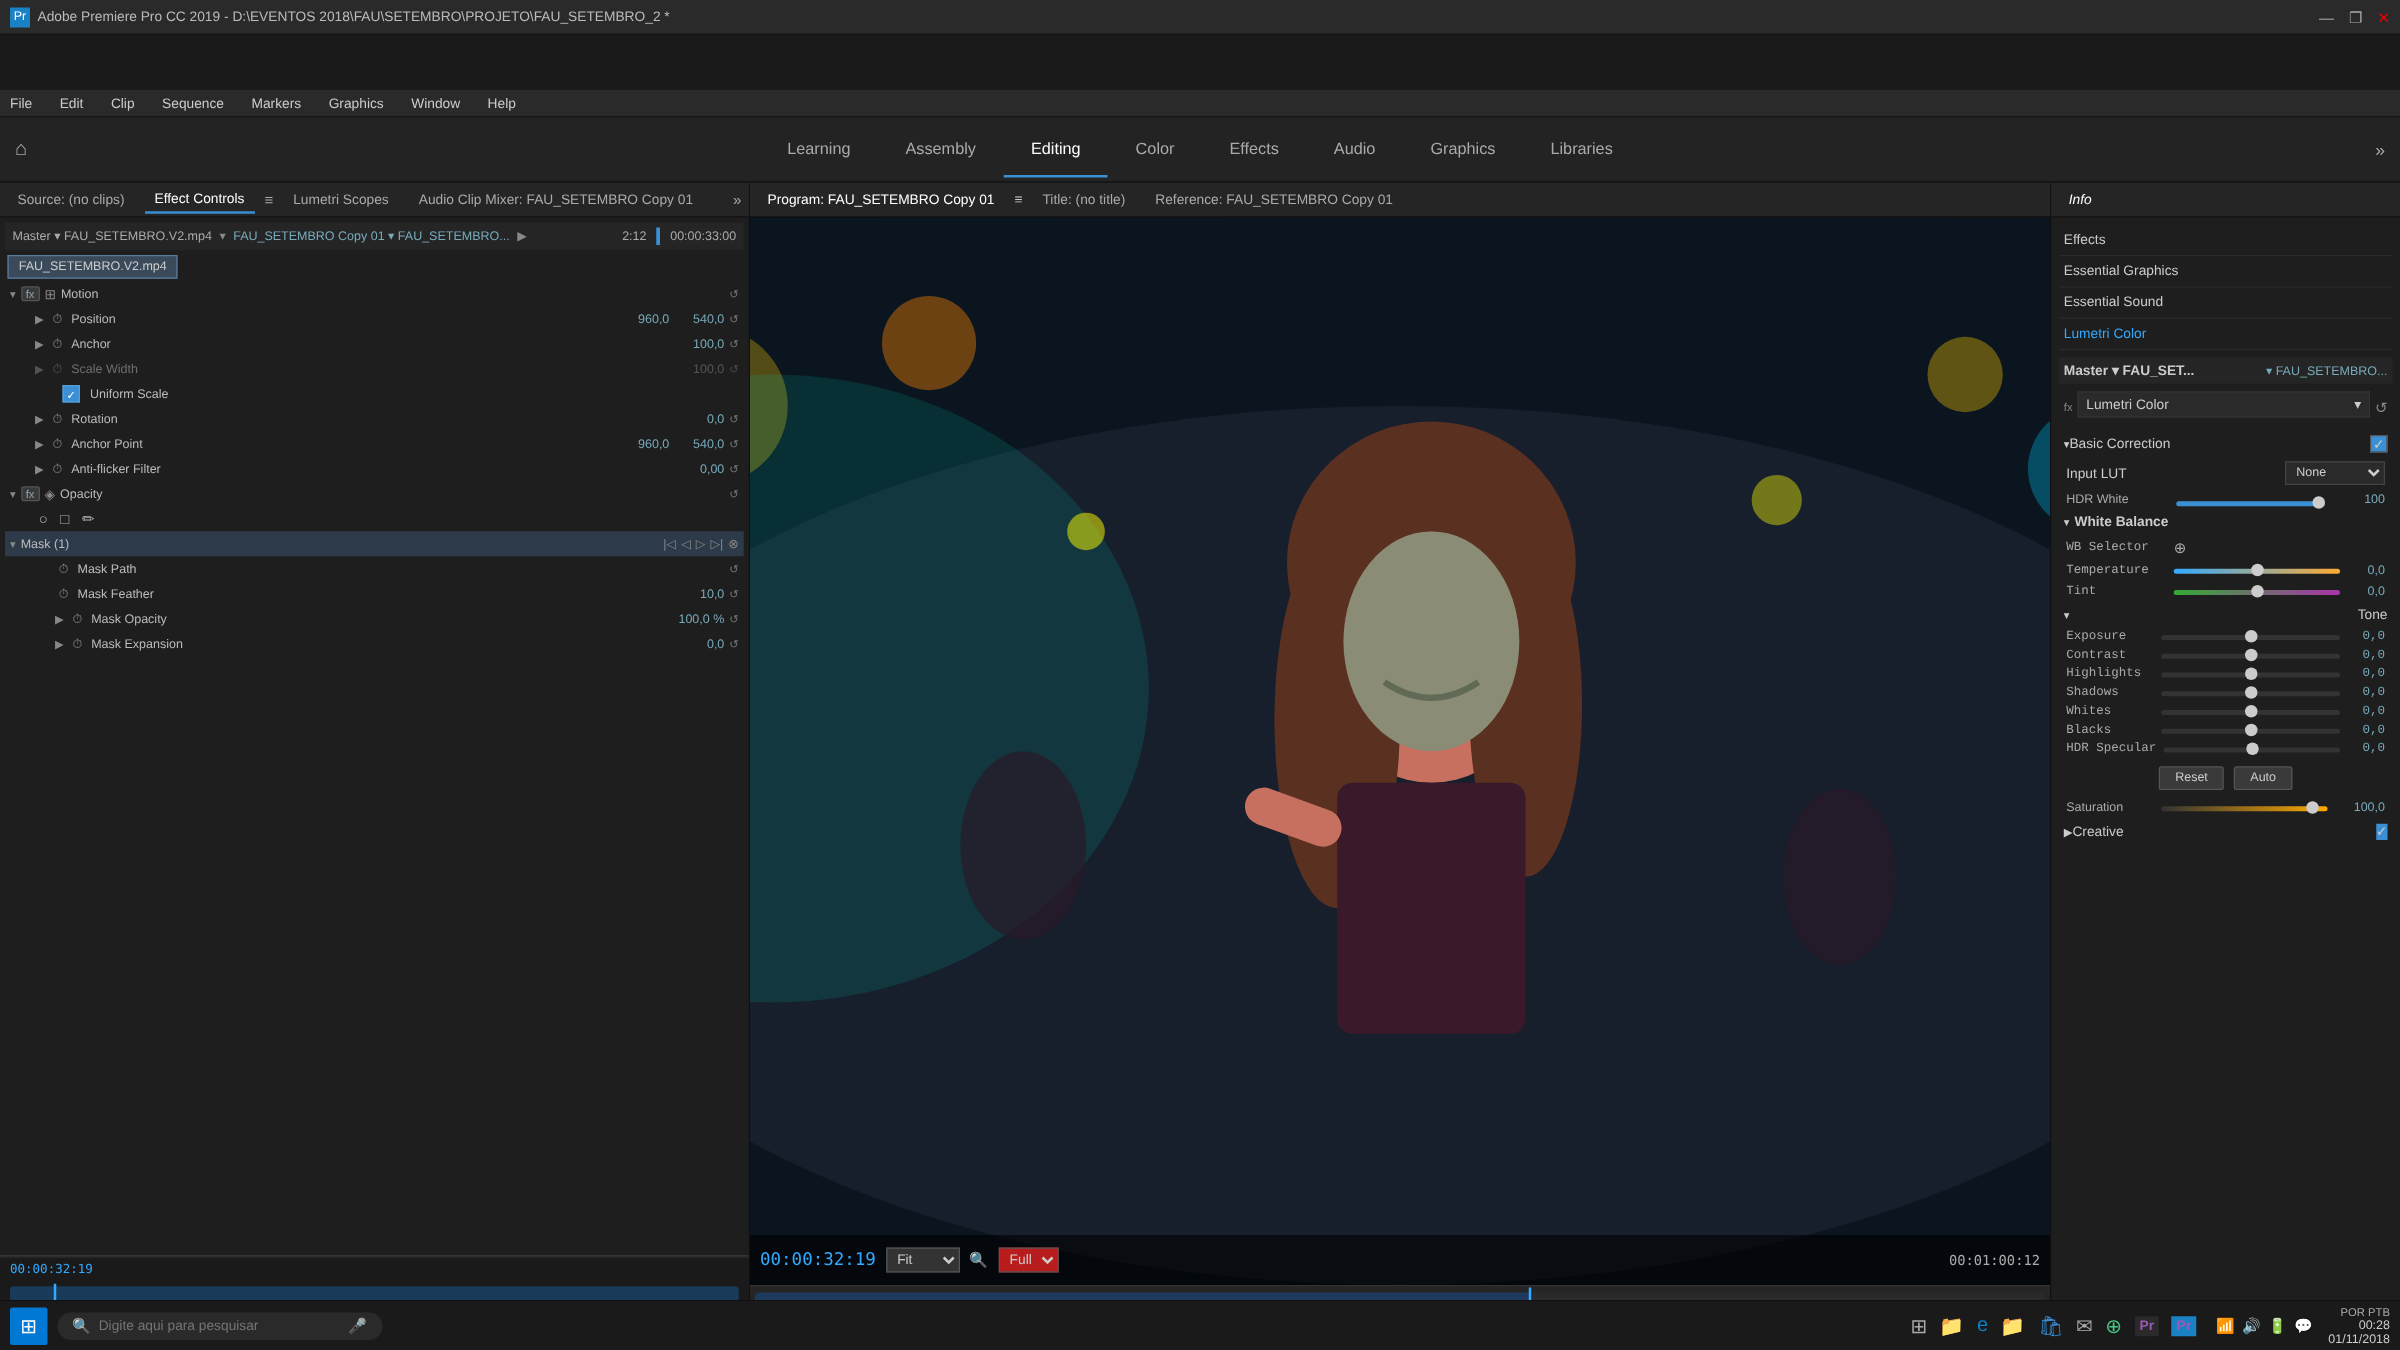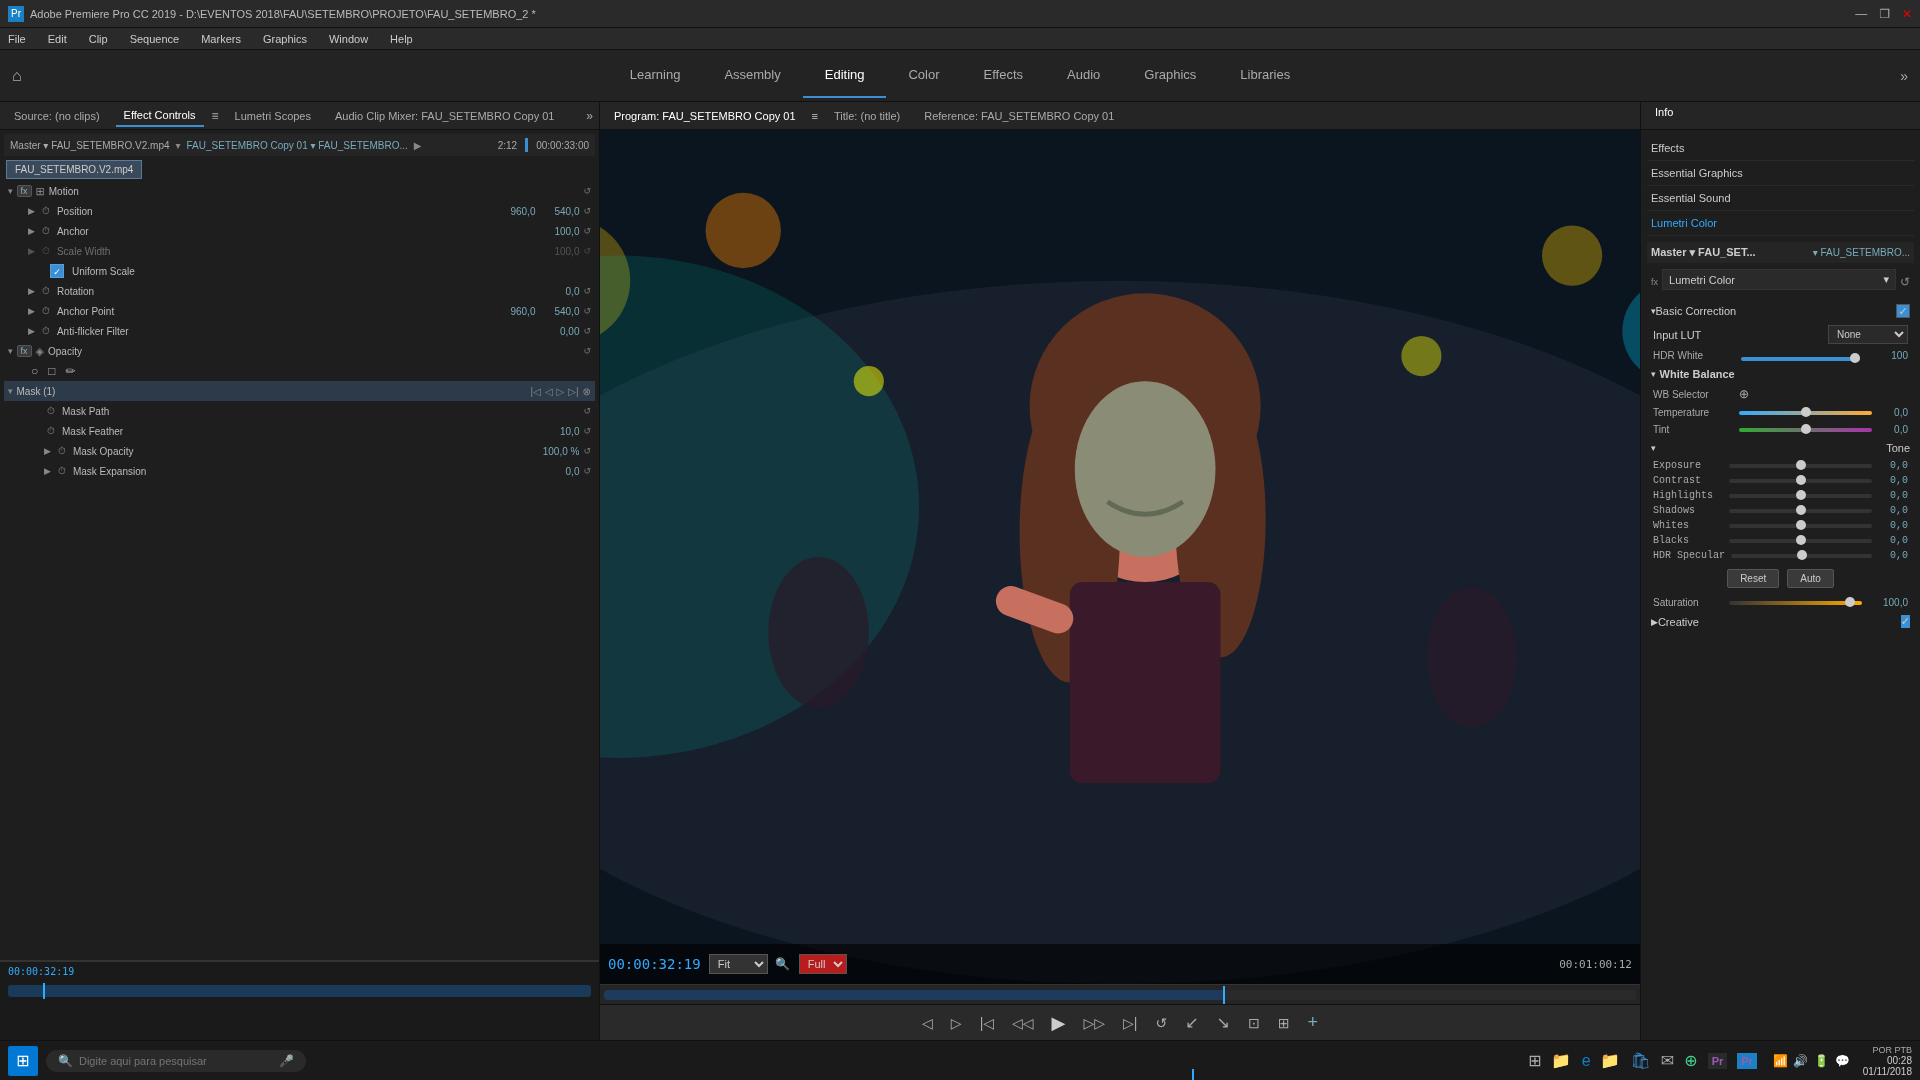--- a/index.html
+++ b/index.html
@@ -4,21 +4,21 @@
   <style>
     * { box-sizing: border-box; margin: 0; padding: 0; }
     body { background: #1a1a1a; color: #ccc; font-family: Arial, sans-serif; font-size: 11px; width: 1920px; height: 1080px; overflow: hidden; }
 
     
     #title-bar { background: #2a2a2a; height: 28px; display: flex; align-items: center; justify-content: space-between; padding: 0 8px; border-bottom: 1px solid #111; }
     #title-bar .title-left { display: flex; align-items: center; gap: 6px; font-size: 11px; color: #bbb; }
     #title-bar .title-controls { display: flex; gap: 12px; font-size: 12px; color: #aaa; }
 
     
-    #menu-bar { background: #2a2a2a; height: 22px; display: flex; align-items: center; padding: 0 4px; gap: 14px; border-bottom: 1px solid #111; }
+    #menu-bar { background: #2a2a2a; height: 22px; display: flex; align-items: center; padding: 0 4px; gap: 14px; border-bottom: 1px solid #111; margin-top: 44px; }
     #menu-bar span { font-size: 11px; color: #ccc; cursor: pointer; padding: 2px 4px; }
 
     
     #workspace-bar { background: #232323; height: 52px; display: flex; align-items: center; justify-content: center; border-bottom: 1px solid #111; position: relative; }
     #workspace-bar .home-icon { position: absolute; left: 12px; font-size: 16px; color: #aaa; }
     #workspace-bar .ws-tabs { display: flex; gap: 0; }
     #workspace-bar .ws-tab { padding: 14px 22px; font-size: 13px; color: #aaa; cursor: pointer; border-bottom: 2px solid transparent; }
     #workspace-bar .ws-tab.active { color: #fff; border-bottom: 2px solid #3b8fd4; }
     #workspace-bar .more-icon { position: absolute; right: 12px; font-size: 14px; color: #aaa; }
 
@@ -66,21 +66,21 @@
     .program-timecode-right { margin-left: auto; font-size: 11px; color: #aaa; font-family: monospace; }
     #monitor-controls { height: 36px; background: #2a2a2a; display: flex; align-items: center; justify-content: center; gap: 10px; border-top: 1px solid #111; }
     .ctrl-btn { font-size: 14px; color: #aaa; cursor: pointer; padding: 2px 4px; }
     .play-btn { font-size: 18px; color: #ccc; }
     #timeline-ruler { height: 20px; background: #252525; border-top: 1px solid #333; display: flex; align-items: center; padding: 0 4px; }
     #timeline-ruler .ruler-bar { flex: 1; height: 10px; background: linear-gradient(to right, #1e3a5f 0%, #1e3a5f 60%, #2a2a2a 60%); border-radius: 4px; position: relative; }
     #timeline-ruler .ruler-bar .playhead { position: absolute; top: -4px; left: 60%; width: 2px; height: 18px; background: #3af; }
 
     
     #right-panel { width: 280px; background: #1e1e1e; display: flex; flex-direction: column; border-left: 1px solid #111; }
-    #right-panel-tabs { background: #252525; height: 28px; display: flex; padding: 0 6px; border-bottom: 1px solid #111; }
+    #right-panel-tabs { background: #252525; height: 28px; display: flex; align-items: center; padding: 0 6px; border-bottom: 1px solid #111; font-style: italic; }
     #right-panel-tabs .tab { font-size: 11px; color: #aaa; padding: 4px 8px; cursor: pointer; }
     #right-panel-tabs .tab.active { color: #fff; }
     #right-panel-content { flex: 1; overflow-y: auto; padding: 6px; }
     .info-item { font-size: 11px; color: #ccc; padding: 6px 4px; cursor: pointer; border-bottom: 1px solid #2a2a2a; }
     .info-item.active { color: #3af; }
     .lumetri-section { margin-top: 6px; }
     .lumetri-header { display: flex; align-items: center; justify-content: space-between; padding: 4px 4px; background: #252525; margin-bottom: 4px; }
     .lumetri-header .lh-title { font-size: 11px; color: #ccc; font-weight: bold; }
     .effect-dropdown { display: flex; align-items: center; justify-content: space-between; padding: 3px 6px; background: #2a2a2a; border: 1px solid #333; margin-bottom: 4px; font-size: 11px; color: #ccc; }
     .section-header { display: flex; align-items: center; justify-content: space-between; padding: 4px 4px; cursor: pointer; }
@@ -90,21 +90,21 @@
     .lut-select { background: #2a2a2a; border: 1px solid #444; color: #ccc; font-size: 10px; padding: 2px 4px; min-width: 80px; }
     .hdr-row { display: flex; align-items: flex-end; padding: 3px 6px; gap: 18px; }
     .hdr-label { font-size: 10px; color: #aaa; min-width: 70px; }
     .slider-container { flex: 1; height: 4px; background: #333; border-radius: 2px; position: relative; }
     .slider-fill { height: 100%; background: #3b8fd4; border-radius: 2px; }
     .slider-thumb { position: absolute; right: 0; top: -4px; width: 10px; height: 10px; background: #ccc; border-radius: 50%; }
     .slider-value { font-size: 10px; color: #7ab; min-width: 30px; text-align: right; }
     .wb-section-header { display: flex; align-items: center; padding: 4px 4px; cursor: pointer; gap: 4px; }
     .wb-section-header .wb-title { font-size: 11px; color: #ccc; font-weight: bold; }
     .wb-row { display: flex; align-items: center; padding: 3px 6px; gap: 6px; }
-    .wb-label { font-size: 10px; color: #aaa; min-width: 80px; }
+    .wb-label { font-size: 10px; color: #aaa; min-width: 80px; font-family: Liberation Mono, monospace; }
     .eyedropper-icon { font-size: 12px; color: #aaa; cursor: pointer; }
     .temp-slider { flex: 1; height: 4px; background: linear-gradient(to right, #3af, #fa3); border-radius: 2px; position: relative; }
     .temp-thumb { position: absolute; left: 50%; top: -4px; width: 10px; height: 10px; background: #ccc; border-radius: 50%; transform: translateX(-50%); }
     .tint-slider { flex: 1; height: 4px; background: linear-gradient(to right, #3a3, #a3a); border-radius: 2px; position: relative; }
     .tint-thumb { position: absolute; left: 50%; top: -4px; width: 10px; height: 10px; background: #ccc; border-radius: 50%; transform: translateX(-50%); }
     .tone-row { display: flex; align-items: center; padding: 2px 6px; gap: 6px; font-family: Liberation Mono, monospace; }
     .tone-label { font-size: 10px; color: #aaa; min-width: 70px; }
     .tone-slider { flex: 1; height: 4px; background: #333; border-radius: 2px; position: relative; }
     .tone-thumb { position: absolute; left: 50%; top: -4px; width: 10px; height: 10px; background: #ccc; border-radius: 50%; transform: translateX(-50%); }
     .tone-value { font-size: 10px; color: #7ab; min-width: 30px; text-align: right; }

